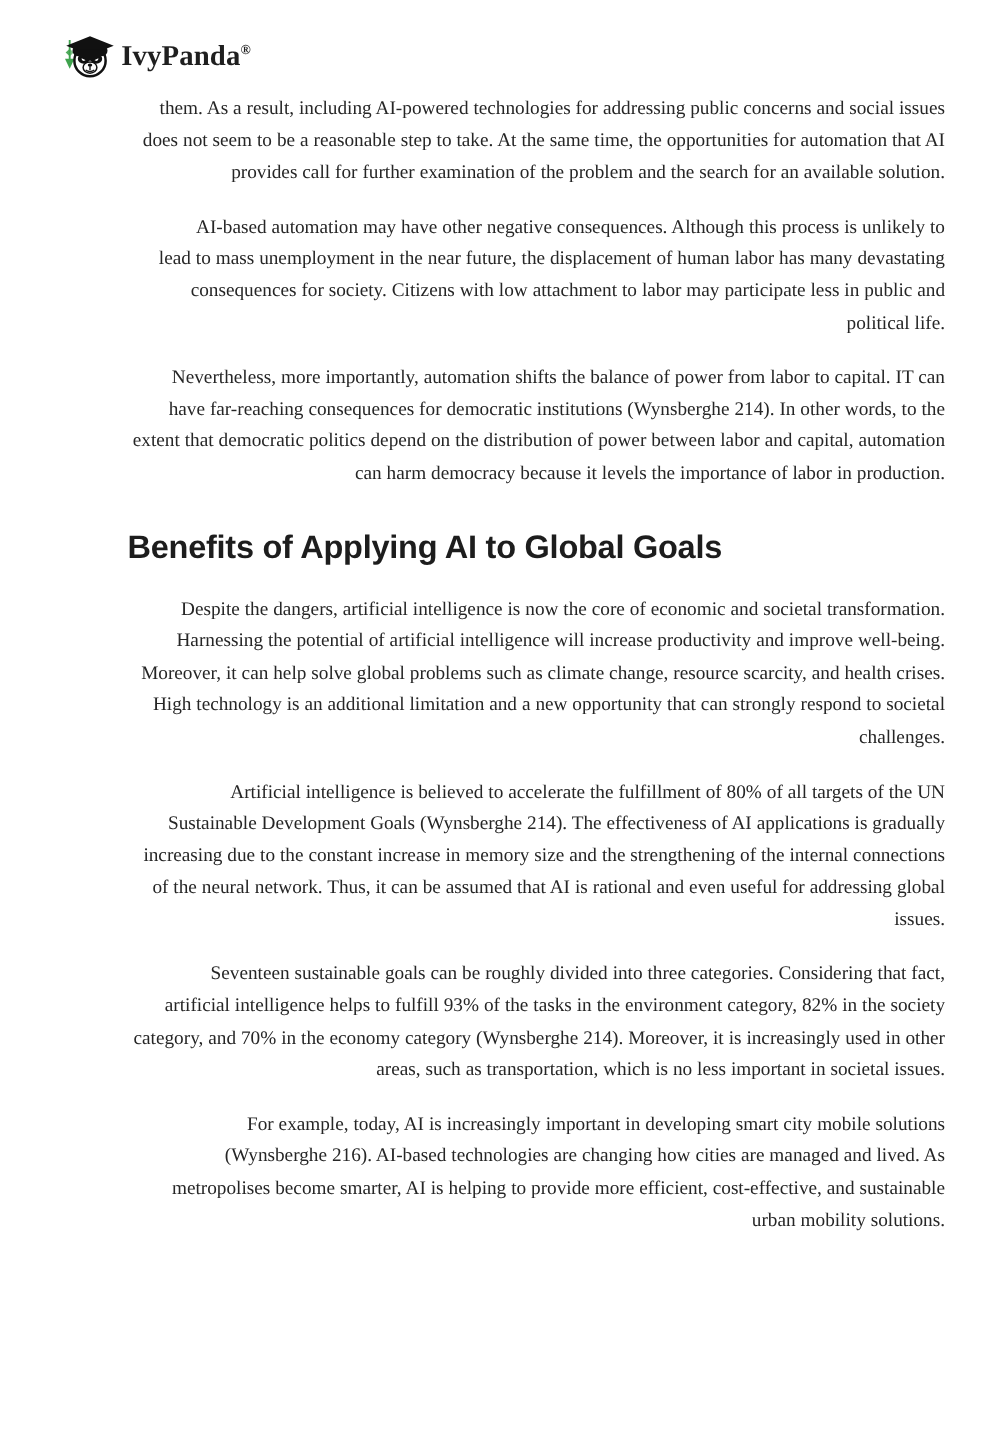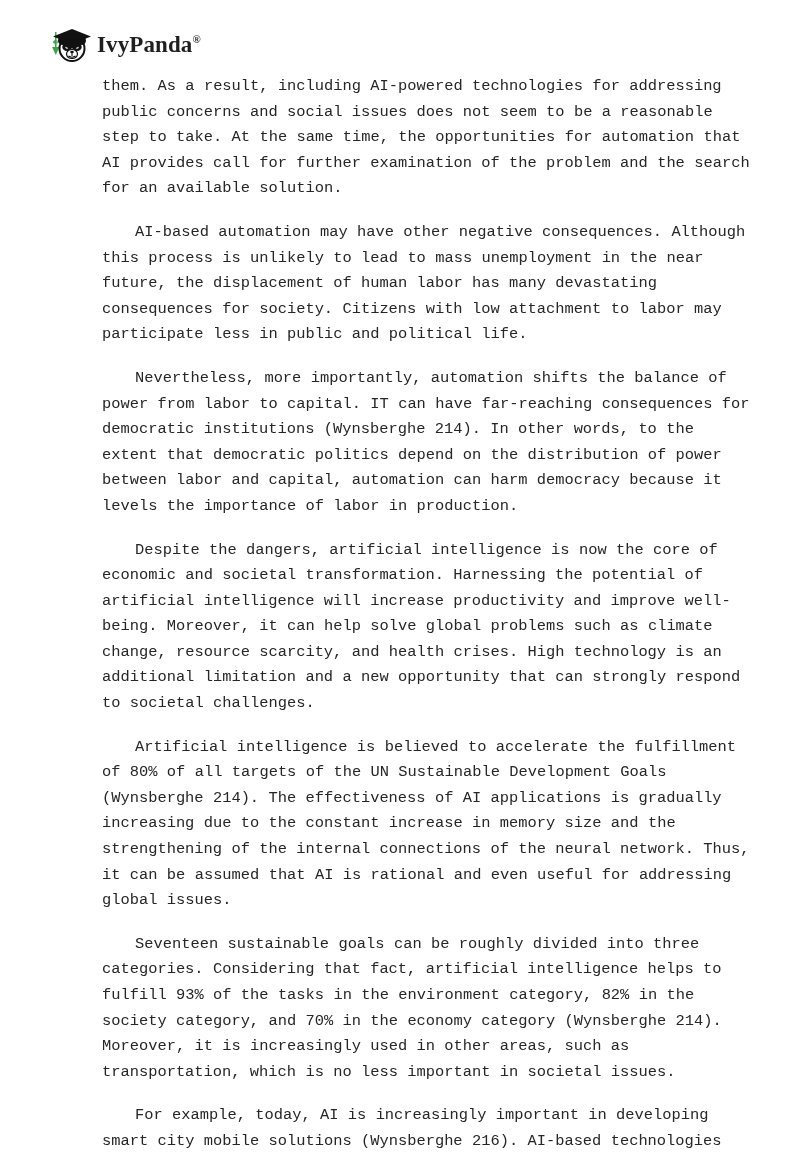--- a/index.html
+++ b/index.html
@@ -83,27 +83,27 @@
 
   
   .content {
     position: absolute;
     left: 74px;
     top: 62px;
     width: 654px;
   }
 
   .para {
-    font-family: Liberation Mono, monospace;
+    font-family: Liberation Serif, serif;
     font-size: 15.4px;
     line-height: 25.6px;
     color: #262626;
     text-indent: 33px;
     margin: 0 0 18px 0;
-    text-align: left;
+    text-align: right;
     word-spacing: 0.1px;
   }
 
   .para.no-indent {
     text-indent: 0;
   }
 
   h2.section-heading {
     font-family: "Liberation Sans", sans-serif;
     font-size: 26px;
@@ -176,20 +176,21 @@
     </a>
 
   </div>
 
   <div class="content">
 
     <p class="para no-indent">them. As a result, including AI-powered technologies for addressing public concerns and social issues does not seem to be a reasonable step to take. At the same time, the opportunities for automation that AI provides call for further examination of the problem and the search for an available solution.</p>
     <p class="para">AI-based automation may have other negative consequences. Although this process is unlikely to lead to mass unemployment in the near future, the displacement of human labor has many devastating consequences for society. Citizens with low attachment to labor may participate less in public and political life.</p>
     <p class="para">Nevertheless, more importantly, automation shifts the balance of power from labor to capital. IT can have far-reaching consequences for democratic institutions (Wynsberghe 214). In other words, to the extent that democratic politics depend on the distribution of power between labor and capital, automation can harm democracy because it levels the importance of labor in production.</p>
 
+    <h2 class="section-heading">Benefits of Applying AI to Global Goals</h2>
 
     <p class="para">Despite the dangers, artificial intelligence is now the core of economic and societal transformation. Harnessing the potential of artificial intelligence will increase productivity and improve well-being. Moreover, it can help solve global problems such as climate change, resource scarcity, and health crises. High technology is an additional limitation and a new opportunity that can strongly respond to societal challenges.</p>
     <p class="para">Artificial intelligence is believed to accelerate the fulfillment of 80% of all targets of the UN Sustainable Development Goals (Wynsberghe 214). The effectiveness of AI applications is gradually increasing due to the constant increase in memory size and the strengthening of the internal connections of the neural network. Thus, it can be assumed that AI is rational and even useful for addressing global issues.</p>
     <p class="para">Seventeen sustainable goals can be roughly divided into three categories. Considering that fact, artificial intelligence helps to fulfill 93% of the tasks in the environment category, 82% in the society category, and 70% in the economy category (Wynsberghe 214). Moreover, it is increasingly used in other areas, such as transportation, which is no less important in societal issues.</p>
     <p class="para">For example, today, AI is increasingly important in developing smart city mobile solutions (Wynsberghe 216). AI-based technologies are changing how cities are managed and lived. As metropolises become smarter, AI is helping to provide more efficient, cost-effective, and sustainable urban mobility solutions.</p>
   </div>
 
 
 </div>
 

